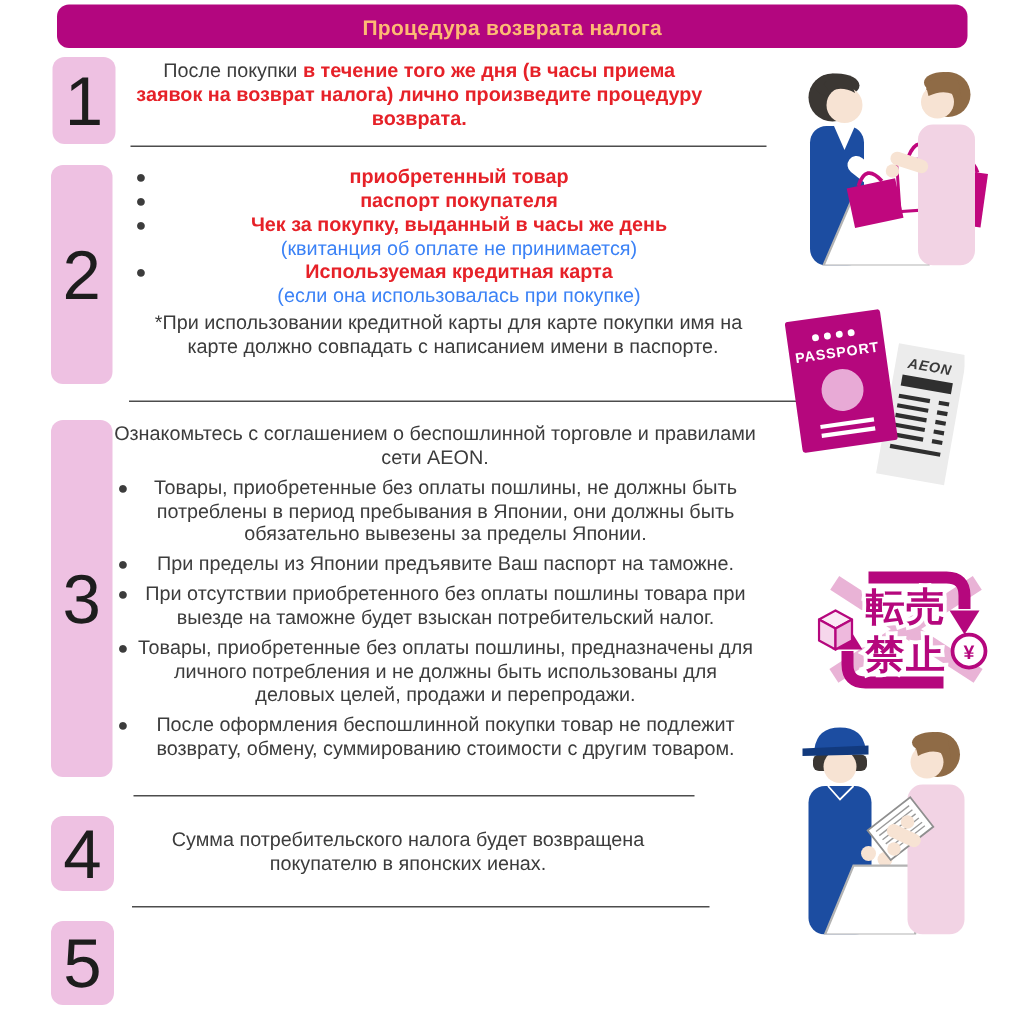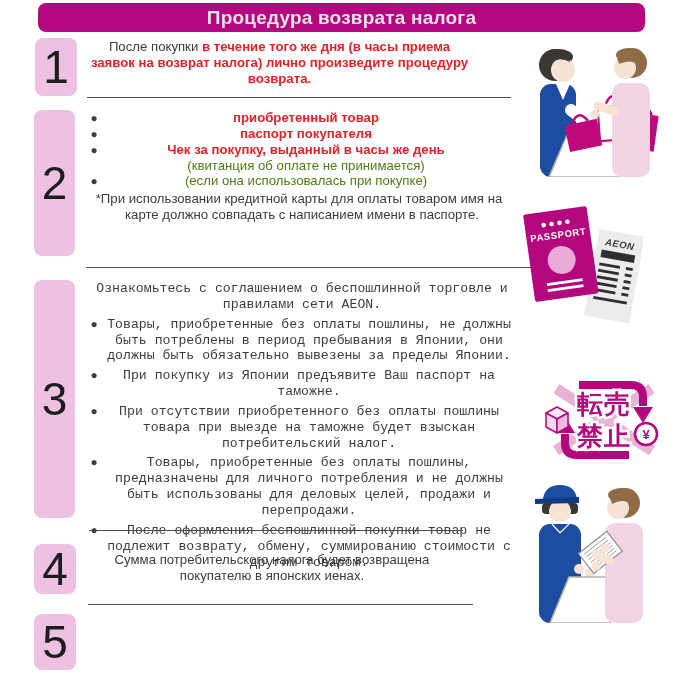--- a/index.html
+++ b/index.html
@@ -5,46 +5,46 @@
   * { margin:0; padding:0; box-sizing:border-box; }
   html,body { background:#fff; }
   body { width:679px; height:675px; font-family:"Liberation Sans", sans-serif; }
   .page { position:relative; width:679px; height:675px; background:#fff; overflow:hidden; }
 
   .header-bar {
     position:absolute; left:38px; top:3px; width:607px; height:29px;
     background:#b3067f; border-radius:8px;
     display:flex; align-items:center; justify-content:center;
   }
-  .header-bar .title { color:#e5e5e5; font-size:19px; font-weight:bold; letter-spacing:0.2px; }
+  .header-bar .title { color:#fdba74; font-size:14px; font-weight:bold; letter-spacing:0.2px; }
 
   .numblock {
     position:absolute; background:#eec1e2; border-radius:8px;
     display:flex; align-items:center; justify-content:center;
     font-size:46px; color:#1d1d1d; line-height:1;
   }
   .num1 { left:35px; top:38px;  width:42px; height:58px; }
   .num2 { left:34px; top:110px; width:41px; height:146px; }
   .num3 { left:34px; top:280px; width:41px; height:238px; }
   .num4 { left:34px; top:544px; width:42px; height:50px; }
   .num5 { left:34px; top:614px; width:42px; height:56px; }
 
   .txt { position:absolute; color:#3c3c3c; font-size:13.2px; line-height:1.2;text-align:center; }
   .txt1 { left:87px; top:39px;  width:385px; }
   .txt2 { left:87px; top:110px; width:424px; }
-  .txt3 { left:87px; top:281px; width:430px;font-family:Liberation Mono, monospace; }
+  .txt3 { left:75px; top:281px; width:430px; }
   .txt4 { left:87px; top:552px; width:370px; }
   .txt5 { left:87px; top:616px; width:535px; }
 
   .red { color:#e62128; font-weight:bold; }
 
   .bitem { display:flex; }
   .bul { width:14px; flex:none; font-size:12px; padding-top:1px; color:#3c3c3c; }
   .bcontent { flex:1; }
-  .bnote { display:block; color:#4d7c0f; font-weight:normal; }
+  .bnote { display:block; color:#3b82f6; font-weight:normal; }
   .b3item { margin-top:4px; }
   .intro { margin-bottom:3px; }
   .footnote { margin-top:2px; padding-left:6px; text-indent:-6px; }
 
   .sep { position:absolute; border-top:1.4px solid #4d4d4d; height:0; }
   .sep1 { left:87px; top:97px;  width:424px; }
   .sep2 { left:86px; top:267px; width:452px; }
   .sep3 { left:89px; top:530px; width:374px; }
   .sep4 { left:88px; top:604px; width:385px; }
 
@@ -76,36 +76,36 @@
     <div class="bitem">
       <span class="bul">●</span>
       <span class="bcontent"><span class="red">паспорт покупателя</span><span class="bnote"></span></span>
     </div>
     <div class="bitem">
       <span class="bul">●</span>
       <span class="bcontent"><span class="red">Чек за покупку, выданный в часы же день</span><span class="bnote">(квитанция об оплате не принимается)</span></span>
     </div>
     <div class="bitem">
       <span class="bul">●</span>
-      <span class="bcontent"><span class="bnote">(если она использовалась при покупке)</span></span>
-    </div>
-    <div class="footnote">*При использовании кредитной карты для оплаты товаром имя на карте должно совпадать с написанием имени в паспорте.</div>
+      <span class="bcontent"><span class="red">Используемая кредитная карта</span><span class="bnote">(если она использовалась при покупке)</span></span>
+    </div>
+    <div class="footnote">*При использовании кредитной карты для карте покупки имя на карте должно совпадать с написанием имени в паспорте.</div>
   </div>
   <div class="sep sep2"></div>
 
   <div class="numblock num3">3</div>
   <div class="txt txt3">
     <div class="intro">Ознакомьтесь с соглашением о беспошлинной торговле и правилами сети AEON.</div>
     <div class="bitem b3item">
       <span class="bul">●</span>
       <span class="bcontent">Товары, приобретенные без оплаты пошлины, не должны быть потреблены в период пребывания в Японии, они должны быть обязательно вывезены за пределы Японии.</span>
     </div>
     <div class="bitem b3item">
       <span class="bul">●</span>
-      <span class="bcontent">При покупку из Японии предъявите Ваш паспорт на таможне.</span>
+      <span class="bcontent">При пределы из Японии предъявите Ваш паспорт на таможне.</span>
     </div>
     <div class="bitem b3item">
       <span class="bul">●</span>
       <span class="bcontent">При отсутствии приобретенного без оплаты пошлины товара при выезде на таможне будет взыскан потребительский налог.</span>
     </div>
     <div class="bitem b3item">
       <span class="bul">●</span>
       <span class="bcontent">Товары, приобретенные без оплаты пошлины, предназначены для личного потребления и не должны быть использованы для деловых целей, продажи и перепродажи.</span>
     </div>
     <div class="bitem b3item">

